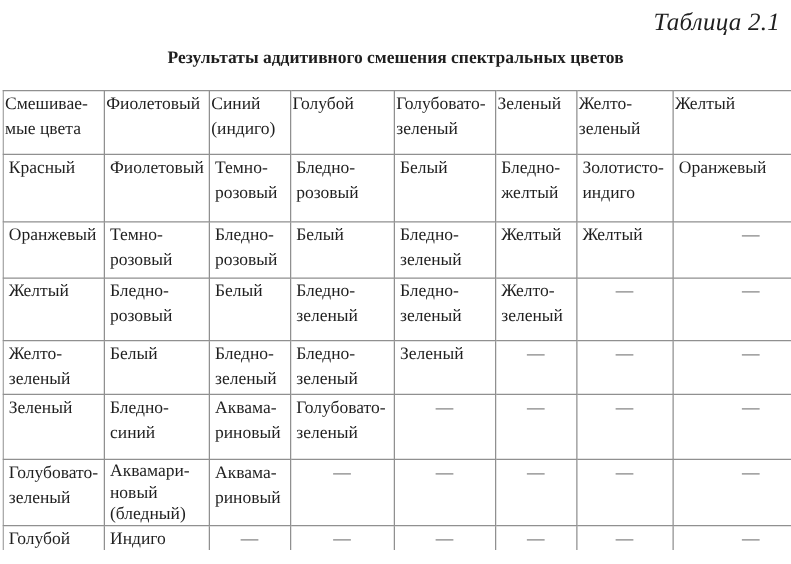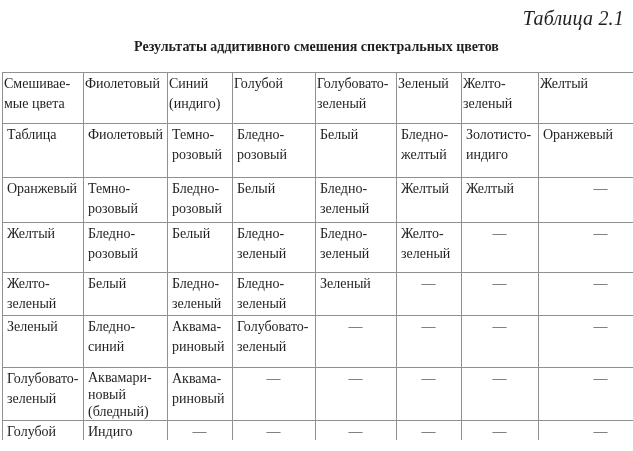--- a/index.html
+++ b/index.html
@@ -97,21 +97,21 @@
           <th>Голубовато-
 зеленый</th>
           <th>Зеленый</th>
           <th>Желто-
 зеленый</th>
           <th>Желтый</th>
         </tr>
       </thead>
       <tbody>
         <tr style="height:54px">
-          <td>Таблица</td>
+          <td>Красный</td>
           <td>Фиолетовый</td>
           <td>Темно-
 розовый</td>
           <td>Бледно-
 розовый</td>
           <td>Белый</td>
           <td>Бледно-
 желтый</td>
           <td>Золотисто-
 индиго</td>

